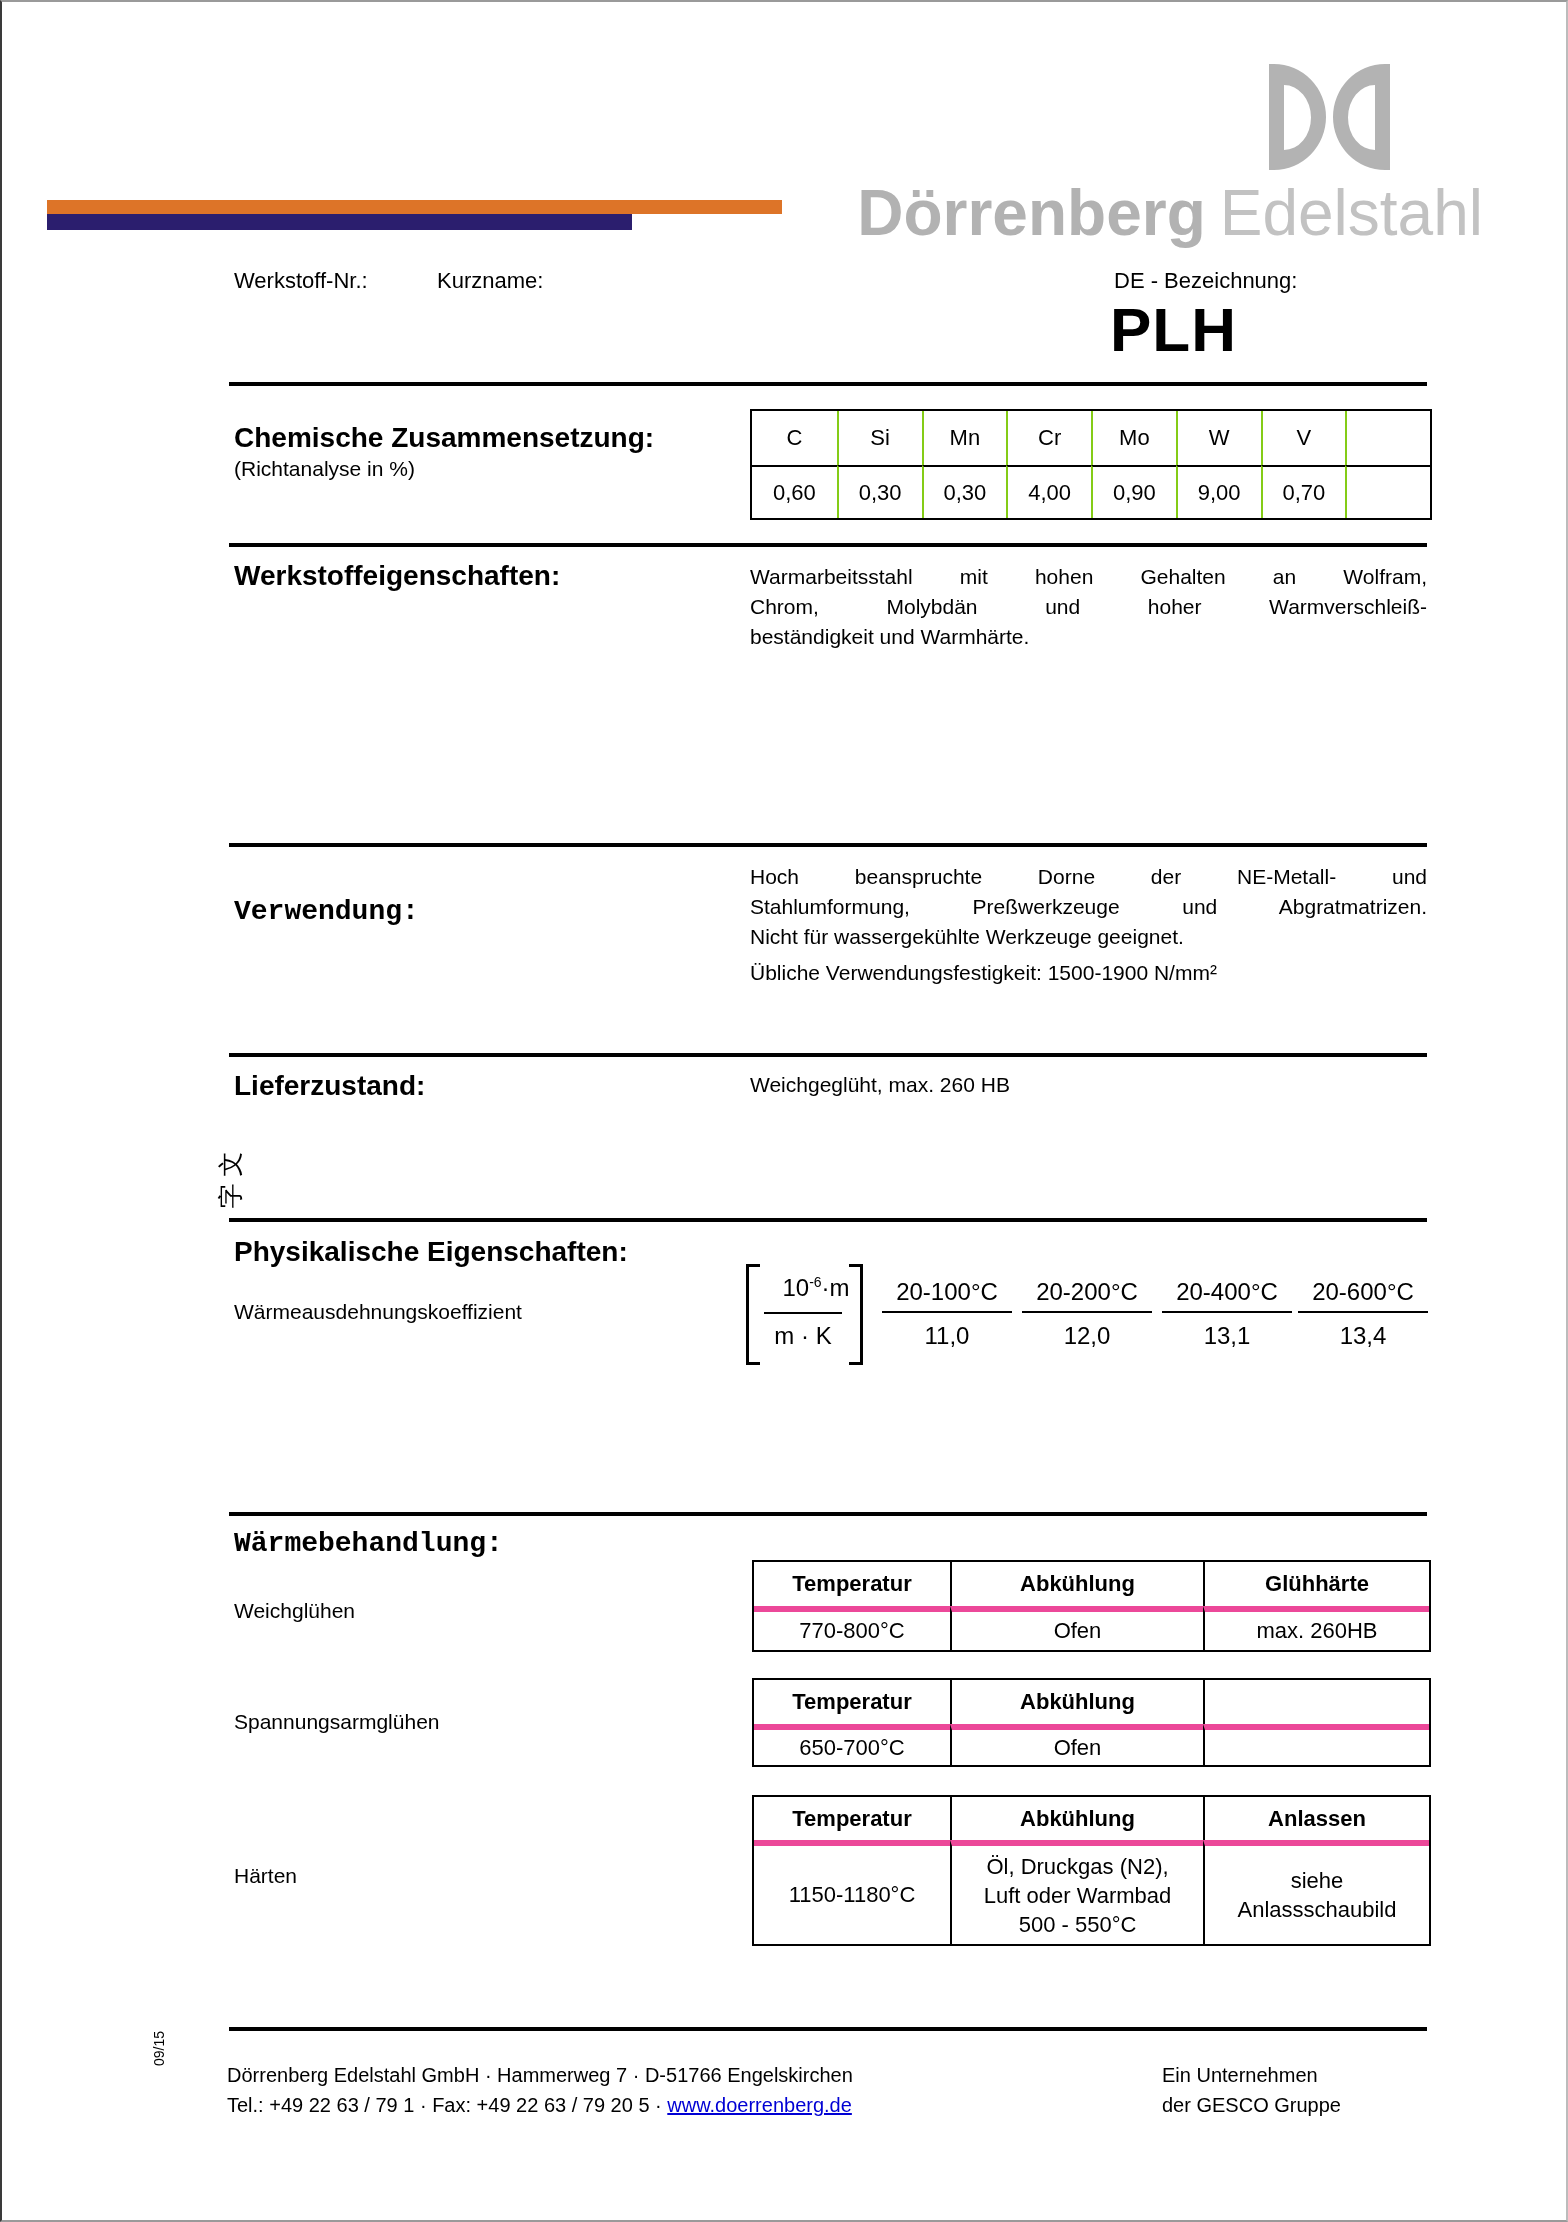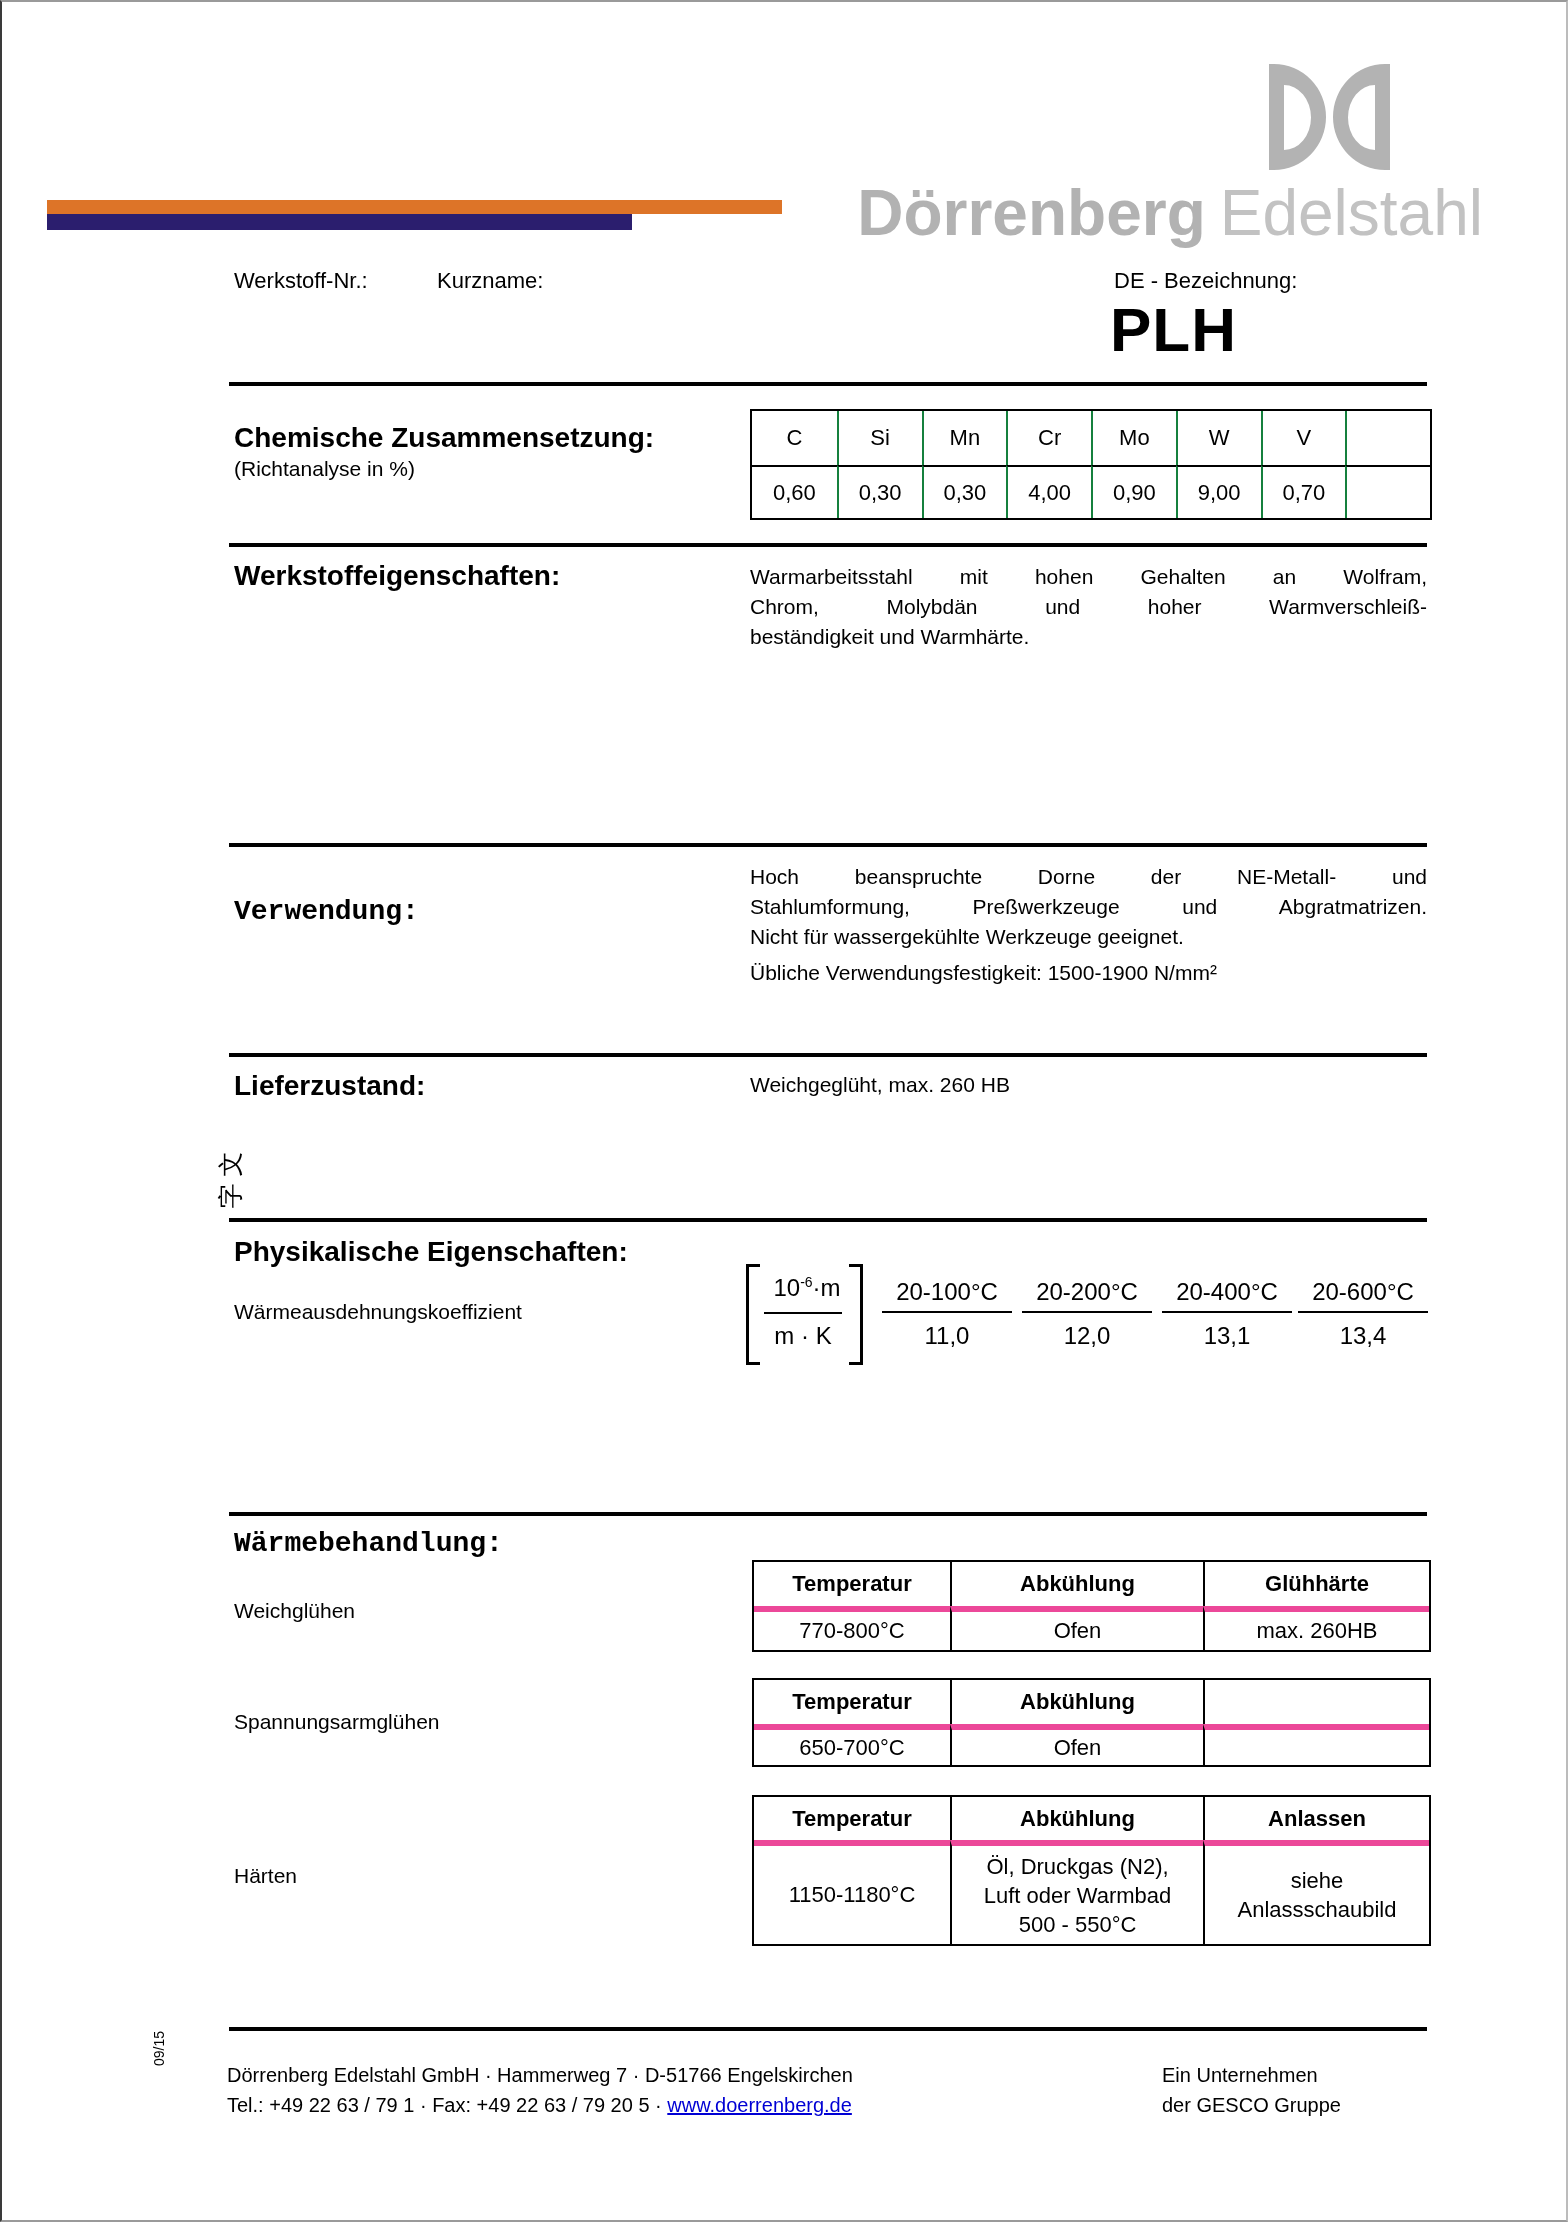--- a/index.html
+++ b/index.html
@@ -17,35 +17,35 @@
   .logo-light{color:#c2c2c2;}
   .toplabel{position:absolute;font-size:22px;}
   .grade{position:absolute;left:1108px;top:292px;width:232px;text-align:left;font-size:62px;font-weight:bold;letter-spacing:1px;}
   .rule{position:absolute;left:227px;width:1198px;height:4px;background:#000;}
   .sec-title{position:absolute;left:232px;font-size:28px;font-weight:bold;}
   .sec-sub{position:absolute;left:232px;font-size:21px;}
   .body-line{position:absolute;left:748px;width:677px;font-size:21px;line-height:30px;}
   .jline{text-align:justify;text-align-last:justify;}
   .chem-table{position:absolute;left:748px;top:407px;width:678px;display:grid;
     grid-template-columns:repeat(8,1fr);grid-template-rows:54px 53px;border:2px solid #000;}
-  .chem-table > div{border-left:2px solid #15803d;display:flex;align-items:center;justify-content:center;font-size:22px;}
+  .chem-table > div{border-left:2px solid #84cc16;display:flex;align-items:center;justify-content:center;font-size:22px;}
   .chem-table > div:nth-child(8n+1){border-left:none;}
   .chem-table > div:nth-child(n+9){border-top:2px solid #000;}
   .ht{position:absolute;left:750px;width:675px;display:grid;grid-template-columns:196px 253px 226px;border:2px solid #000;}
   .ht > div{border-left:2px solid #000;display:flex;align-items:center;justify-content:center;font-size:22px;text-align:center;}
   .ht > div:nth-child(3n+1){border-left:none;}
   .ht > div:nth-child(n+4){border-top:6px solid #ec4899;}
   .ht .hd{font-weight:bold;}
   .pre{white-space:pre-line;line-height:29px;}
   .ht-label{position:absolute;left:232px;font-size:21px;}
   .bracket{position:absolute;top:1262px;width:11px;height:95px;border:3px solid #000;}
   .bracket-l{left:744px;border-right:none;}
   .bracket-r{left:847px;border-left:none;}
   .unit{position:absolute;left:756px;top:1262px;width:90px;text-align:center;font-size:24px;}
-  .unit-top{position:absolute;left:4px;top:10px;width:90px;}
+  .unit-top{position:absolute;left:13px;top:10px;width:90px;}
   .unit-top sup{font-size:14px;}
   .unit-line{position:absolute;left:6px;top:48px;width:78px;height:2px;background:#000;}
   .unit-bot{position:absolute;left:0;top:58px;width:90px;}
   .pcol{position:absolute;top:1276px;width:130px;text-align:center;font-size:24px;}
   .pcol .pl{position:absolute;left:0;top:33px;width:130px;height:2px;background:#000;}
   .pcol .pv{position:absolute;left:0;top:44px;width:130px;}
   .vside{position:absolute;left:212px;top:1146px;width:32px;font-size:25px;}
   .vside span{display:block;width:32px;height:32px;line-height:32px;text-align:center;transform:rotate(-90deg);}
   .edition{position:absolute;left:140px;top:2030px;width:34px;height:34px;}
   .edition span{display:block;width:34px;height:34px;line-height:34px;text-align:center;transform:rotate(-90deg);font-size:14px;}

